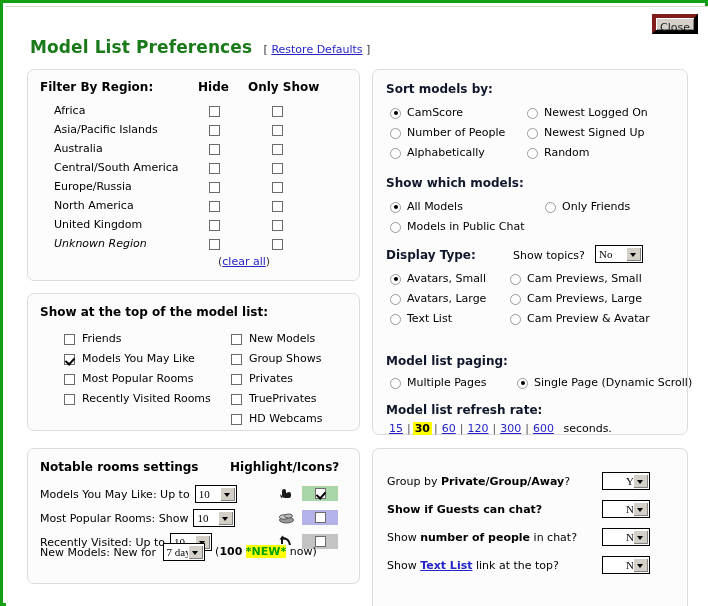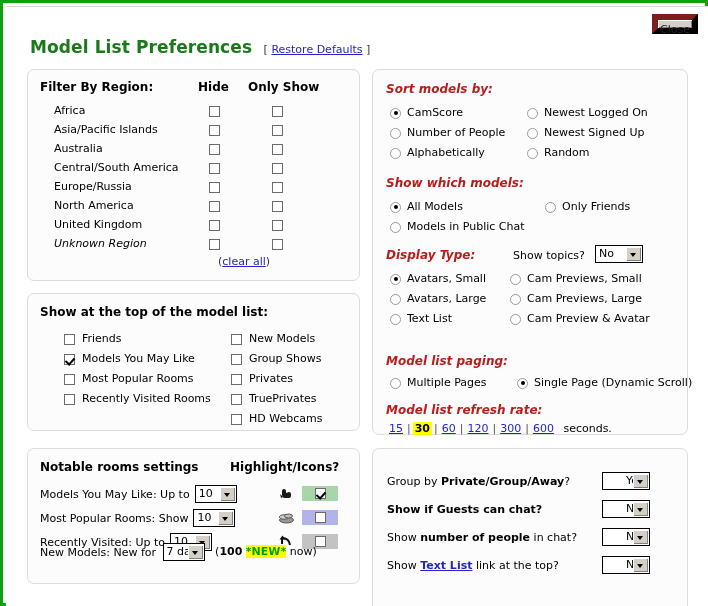--- a/index.html
+++ b/index.html
@@ -20,21 +20,21 @@
     position:absolute;left:3px;top:3px;width:702px;height:600px;
     box-sizing:border-box;
     border-top:1px solid #d8d8d8;
     background:#ffffff;
   }
   
   .close-btn{
     position:absolute;right:10px;top:7px;
     width:46px;height:20px;
     background:#d4d0c8;
-    border:6px solid #7f1d1d;
+    border:4px solid #7f1d1d;
     border-right-color:#000;border-bottom-color:#000;
     box-shadow:inset 1px 1px 0 #ffffff, inset -1px -1px 0 #808080;
     font-family:"DejaVu Sans","Liberation Sans",sans-serif;
     font-size:11px;color:#222;
     text-align:center;line-height:19px;
     cursor:pointer;padding:0;
   }
   .title-row{position:absolute;left:24px;top:30px;white-space:nowrap;}
   .title{
     font-size:17px;font-weight:bold;color:#1a7a1a;
@@ -48,21 +48,21 @@
     border:1px solid #dcdcdc;border-radius:7px;
     background:#fcfcfc;
   }
   #panel-region{left:21px;top:62px;width:333px;height:212px;}
   #panel-top{left:21px;top:286px;width:333px;height:138px;}
   #panel-notable{left:21px;top:441px;width:333px;height:136px;}
   #panel-sort{left:366px;top:62px;width:316px;height:366px;}
   #panel-group{left:366px;top:441px;width:316px;height:172px;}
 
   .hdr{font-weight:bold;font-size:12px;color:#000;}
-  .sub-hdr{font-weight:bold;font-size:12px;color:#b91c1c;font-style:italic;}
+  .sub-hdr{font-weight:bold;font-size:12px;color:#0f172a;}
 
   
   .cb{
     display:inline-block;width:11px;height:11px;
     border:1px solid #6b6b6b;background:#fff;
     box-sizing:border-box;vertical-align:middle;
     position:relative;cursor:pointer;
   }
   .cb.on::after{
     content:"";position:absolute;left:2px;top:1px;
@@ -96,20 +96,21 @@
   .opt{position:absolute;font-size:11px;white-space:nowrap;}
   .opt .rb{margin-right:6px;}
 
   
   .sel{
     display:inline-block;height:18px;box-sizing:border-box;
     border:1px solid #000;background:#fff;
     vertical-align:middle;position:relative;cursor:pointer;
     box-shadow:inset 1px 1px 0 #fff;
     white-space:nowrap;
+    font-family:Liberation Serif, serif;
   }
   .sel .txt{
     display:inline-block;padding:0 3px;line-height:16px;
     font-size:11px;color:#000;
     height:16px;overflow:hidden;vertical-align:top;
   }
   .sel .arw{
     position:absolute;right:1px;top:1px;width:15px;height:14px;
     background:#d4d0c8;
     box-shadow:inset 1px 1px 0 #fff, inset -1px -1px 0 #808080;

